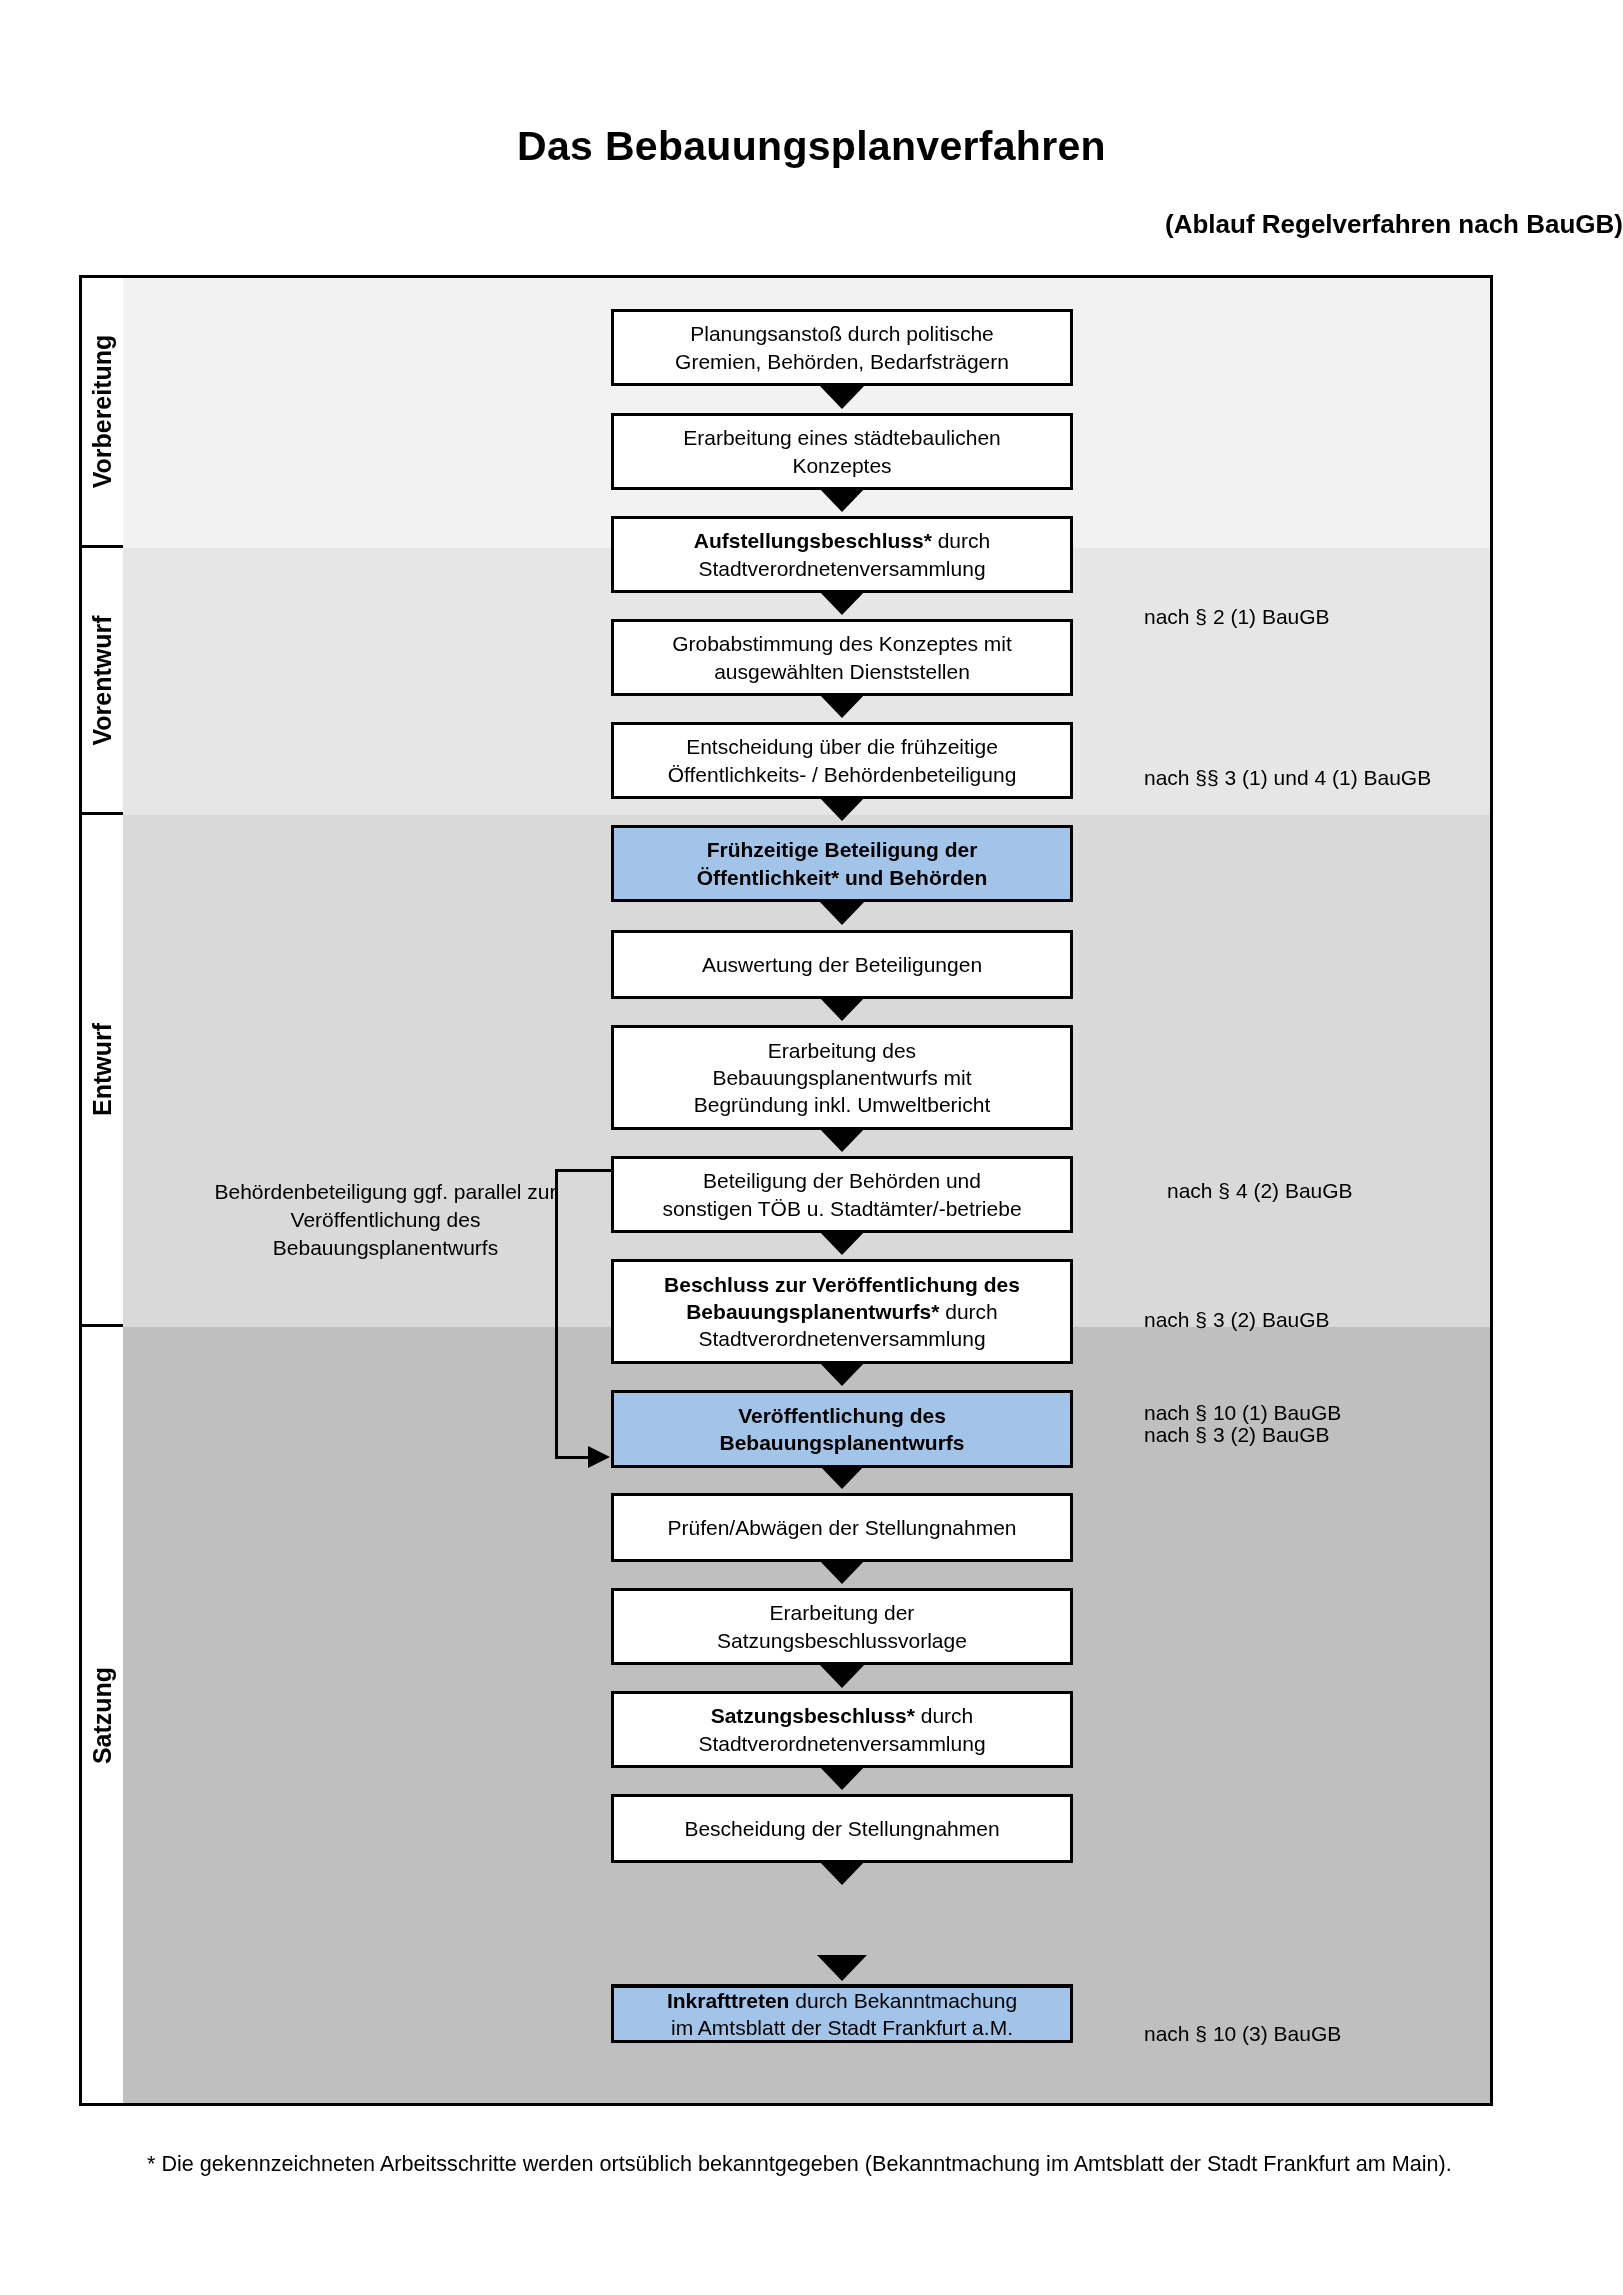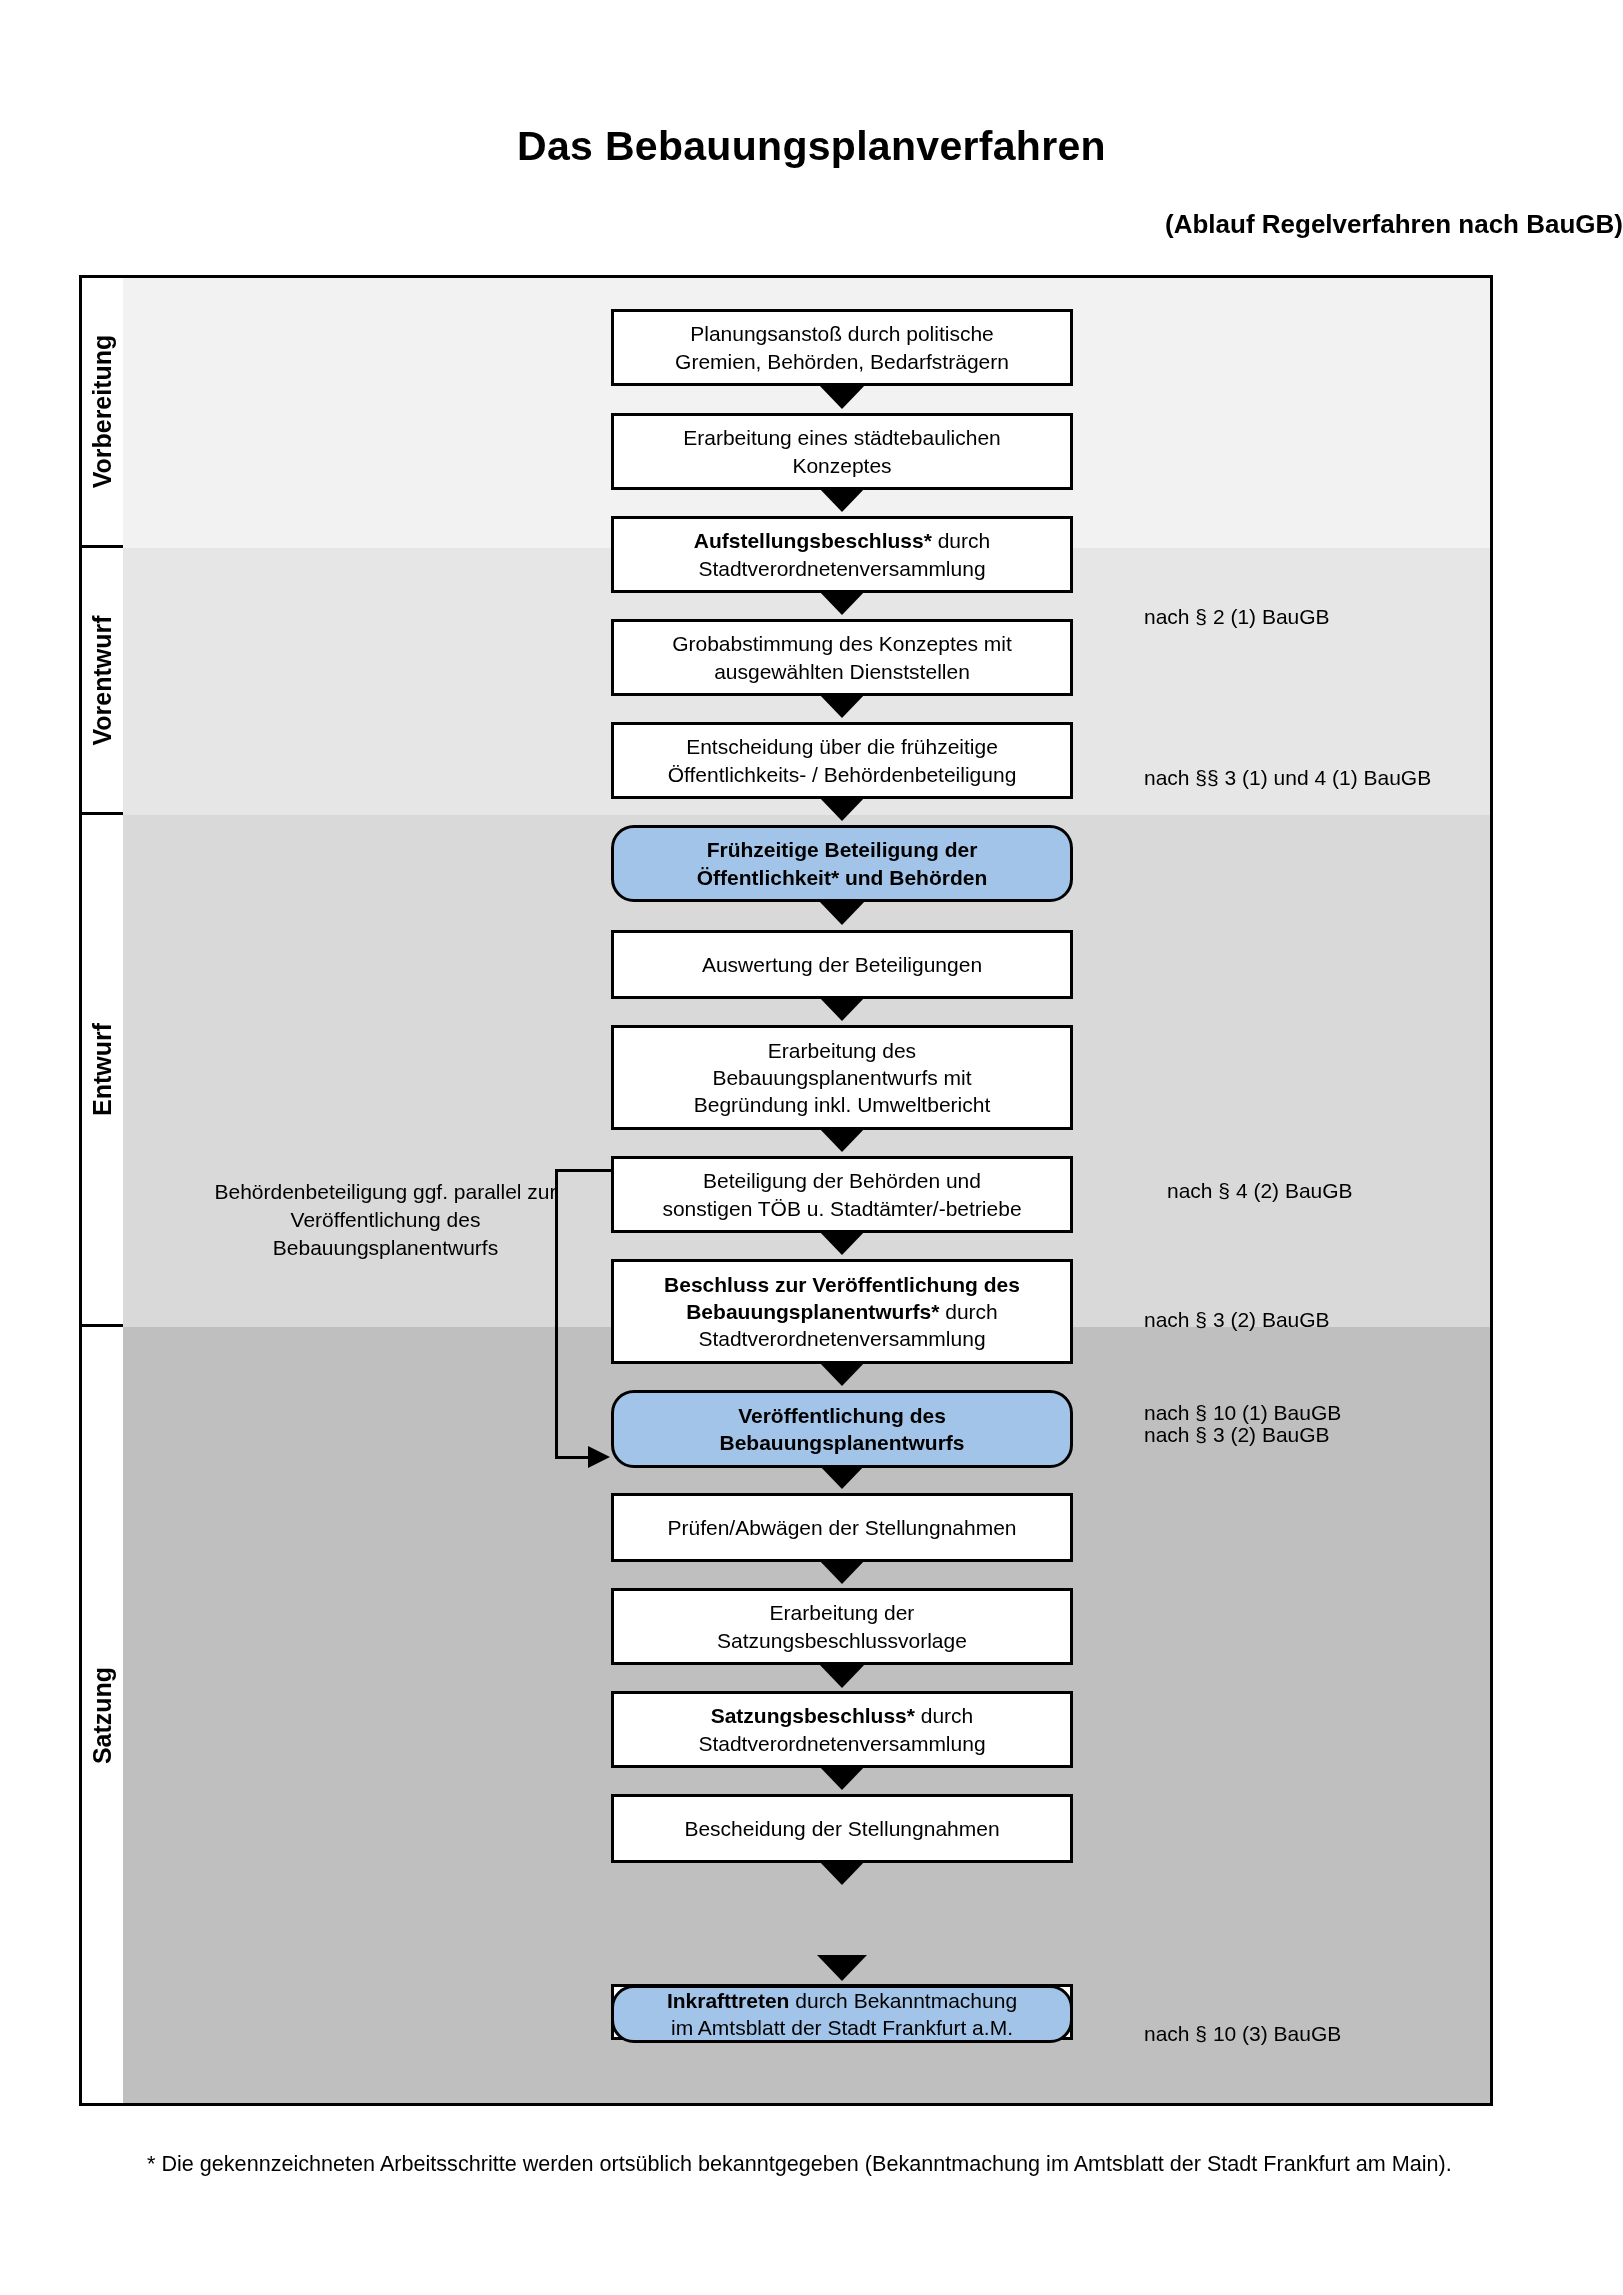--- a/index.html
+++ b/index.html
@@ -61,21 +61,21 @@
     left:488px;width:462px;
     box-sizing:border-box;
     border:3.3px solid #000;
     background:#ffffff;
     display:flex;align-items:center;justify-content:center;
     text-align:center;
     font-size:21px;
     line-height:1.30;
     padding:2.6px 6.5px;
   }
-  .fbox.hl{background:#A2C4E8;border-radius:23px;}
+  .fbox.hl{background:#A2C4E8;}
   .fbox .b{font-weight:bold;}
   .fbox .t{display:block;}
 
   
   .arrow{
     position:absolute;left:694px;width:50px;height:26px;
     background:#000;
     clip-path:polygon(0 0, 100% 0, 50% 100%);
   }
 

